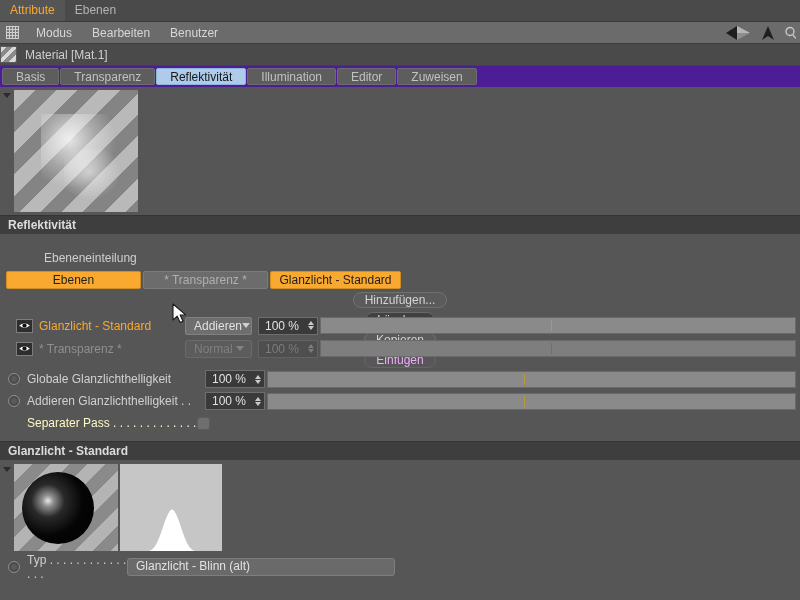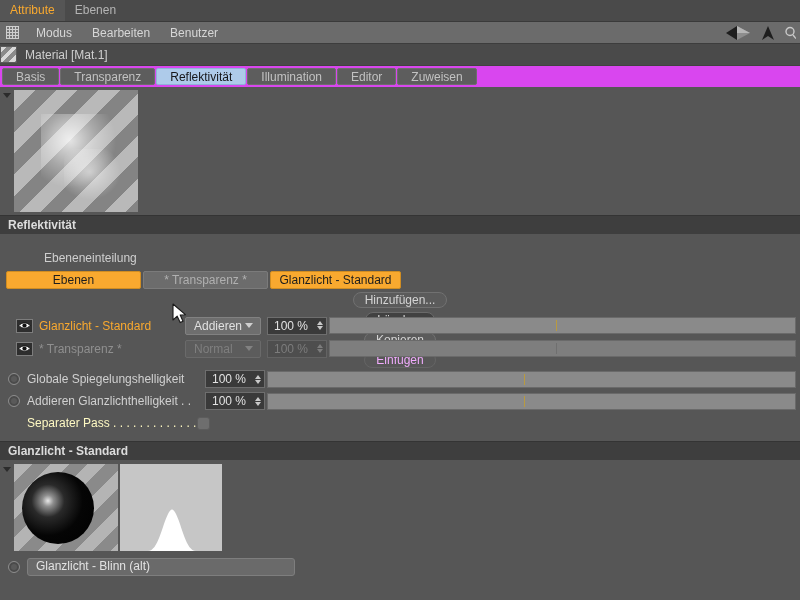--- a/index.html
+++ b/index.html
@@ -58,21 +58,21 @@
   .mat-swatch {
     width: 17px; height: 17px; flex: none; margin-right: 8px;
     background: repeating-linear-gradient(135deg,
       #d8d8d8 0 4px, #8a8a8a 4px 8px);
     border: 1px solid #5a5a5a;
   }
   .mat-title { font-size: 12px; color: #cfcfcf; }
 
   
   .chantabs {
-    height: 21px; background: #d946ef;
+    height: 21px; background: #4c1d95;
     display: flex; align-items: center;
     padding: 0 2px; gap: 1px;
   }
   .ctab {
     height: 17px; padding: 0 13px;
     display: flex; align-items: center; justify-content: center;
     font-size: 12px; color: #c2c2c2;
     background: #5d5d5d;
     border: 1px solid #6d6d6d;
     border-radius: 2px;
@@ -152,21 +152,21 @@
     width: 17px; height: 14px; flex: none;
     background: #2e2e2e; border: 1px solid #7d7d7d;
     display: flex; align-items: center; justify-content: center;
     margin-right: 6px;
   }
   .eyesvg { display: block; }
   .layername { font-size: 12px; width: 146px; flex: none; }
   .layername.on  { color: #f9a92f; }
   .layername.off { color: #8f8f8f; }
   .combo {
-    height: 18px; width: 76px; flex: none;
+    height: 18px; width: 67px; flex: none;
     background: #6e6e6e; border: 1px solid #818181; border-radius: 2px;
     display: flex; align-items: center; padding-left: 8px;
     font-size: 12px; color: #e0e0e0; position: relative;
   }
   .combo.dim { background: #5c5c5c; border-color: #6a6a6a; color: #7f7f7f; }
   .combo .cv { flex: 1; }
   .combo .carat {
     width: 0; height: 0; margin-right: 7px;
     border-left: 4px solid transparent; border-right: 4px solid transparent;
     border-top: 5px solid #cfcfcf;
@@ -407,21 +407,21 @@
     </div>
     <div class="slider dim">
       <div class="tick" style="left:48.5%;background:#6f6f6f"></div>
     </div>
   </div>
 
   <div style="height:8px"></div>
 
   <div class="globalrow">
     <div class="radio"></div>
-    <div class="glabel">Globale Spiegelungshelligkeit</div>
+    <div class="glabel">Globale Glanzlichthelligkeit</div>
     <div class="numfield" style="margin-left:0">
       <span class="nv">100 %</span>
       <span class="spin">
           <i class="up"></i>
           <i class="down"></i>
         </span>
     </div>
     <div class="slider">
       <div class="tick" style="left:48.5%"></div>
     </div>
@@ -462,20 +462,21 @@
     </div>
     <div class="curveprev">
       <svg class="curvesvg" width="102" height="87" viewBox="0 0 102 87">
         <path d="M0 87 L28 87 C38 87, 42 62, 48 50 C51 44, 53 44, 56 50 C62 62, 66 87, 76 87 L102 87 Z" fill="#ffffff"></path>
       </svg>
     </div>
   </div>
 
   <div class="typrow">
     <div class="radio"></div>
+    <div class="glabel" style="width:100px">Typ . . . . . . . . . . . . . . .</div>
     <div class="typcombo">
       <span>Glanzlicht - Blinn (alt)</span>
     </div>
   </div>
 
 
   <svg class="cursor" style="left:172px; top:303px;" width="18" height="24" viewBox="0 0 18 24">
     <polygon points="1,1 1,17 5.2,13.2 8.2,19.6 11,18.2 8.2,12 13.4,11.7" fill="#ffffff" stroke="#1a1a1a" stroke-width="1.1" stroke-linejoin="round"></polygon>
   </svg>
 

